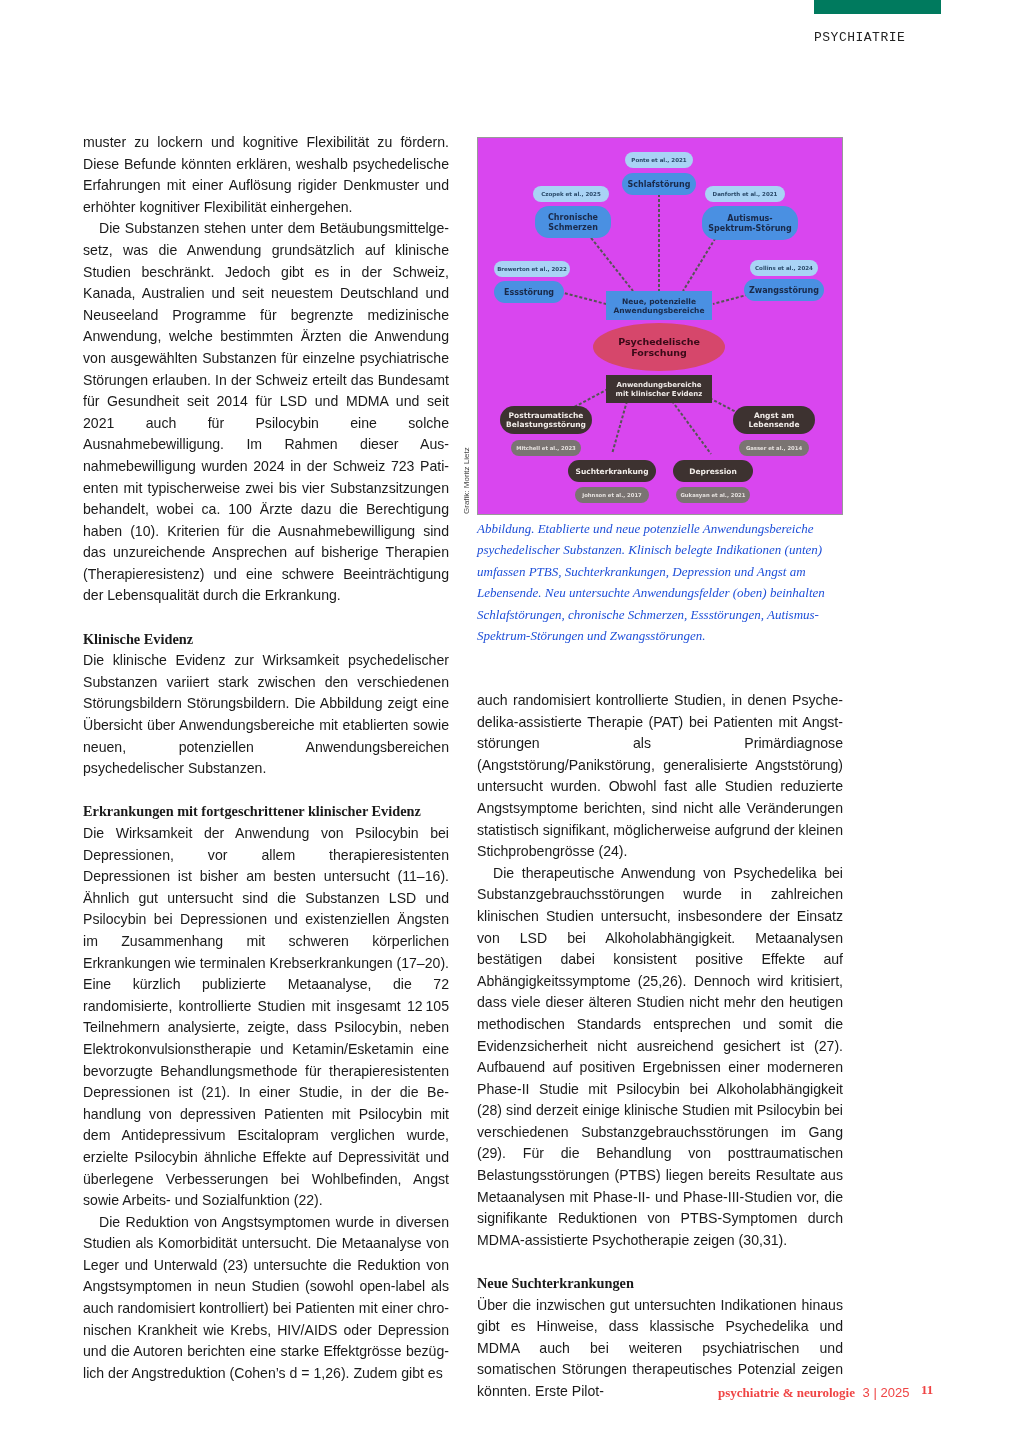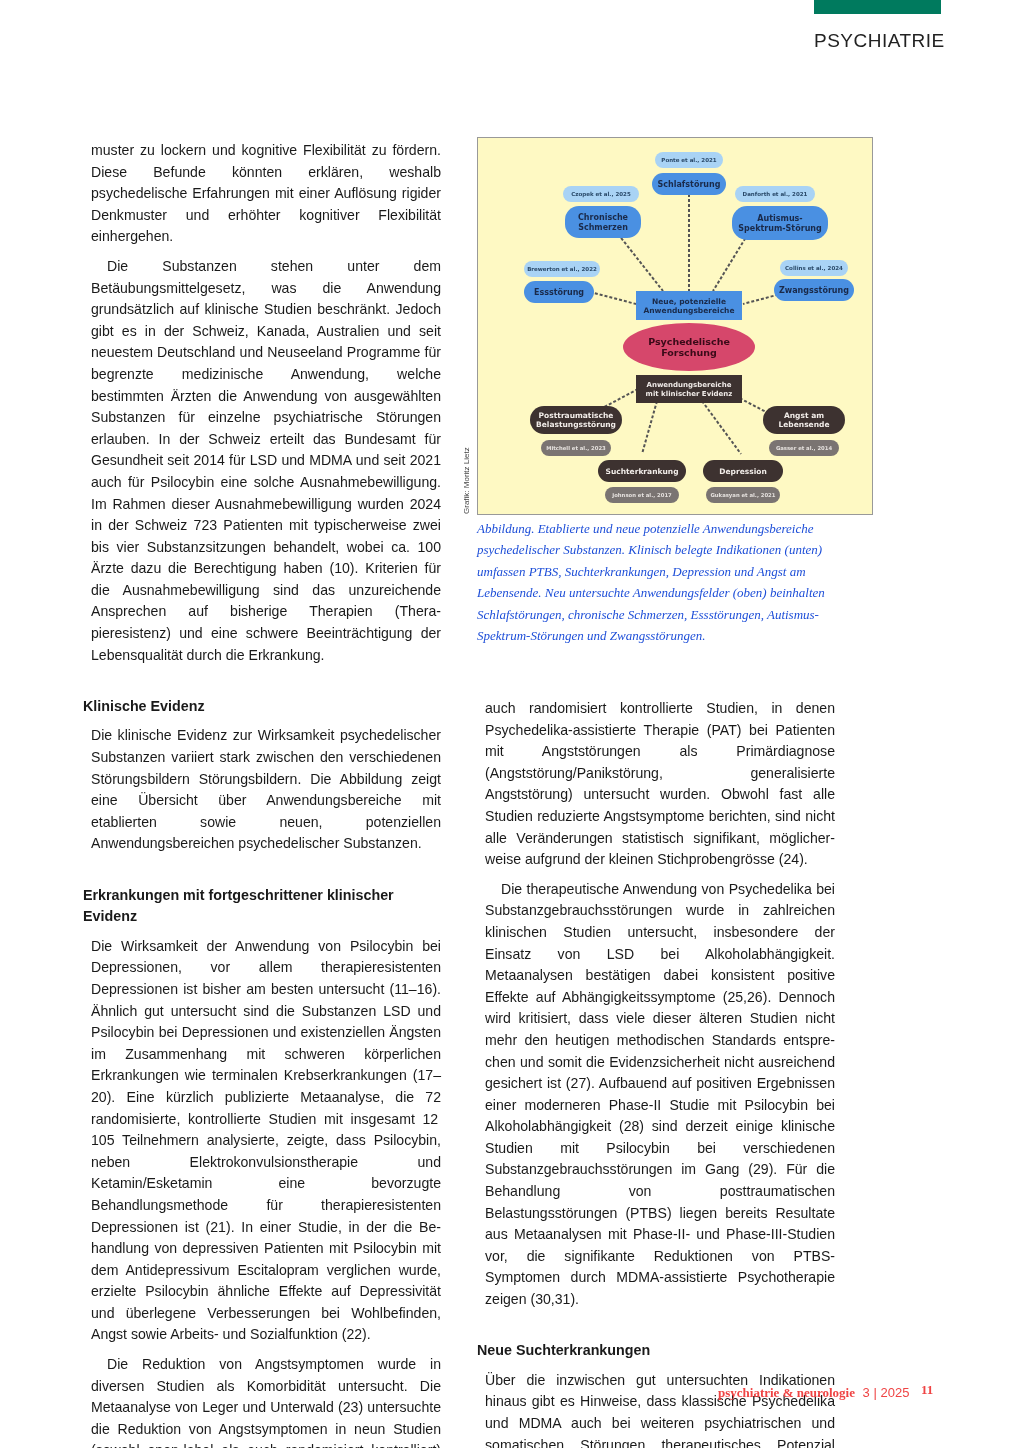--- a/index.html
+++ b/index.html
@@ -1,26 +1,26 @@
 <!DOCTYPE html>
 <html><head>
 <meta charset="utf-8">
 <style>
   html,body{margin:0;padding:0;}
   body{width:1024px;height:1448px;background:#fff;position:relative;font-family:"Liberation Sans","DejaVu Sans",sans-serif;color:#1a1a1a;overflow:hidden;}
   .topbar{position:absolute;left:814px;top:0;width:127px;height:14px;background:#007a5e;}
-  .section{position:absolute;left:814px;top:30px;font-size:19px;letter-spacing:0.5px;color:#222;font-family:Liberation Sans, sans-serif;}
+  .section{position:absolute;left:814px;top:30px;font-size:13px;letter-spacing:0.5px;color:#222;font-family:Liberation Mono, monospace;}
   .col{position:absolute;width:366px;font-size:14.1px;line-height:21.6px;text-align:justify;hyphens:manual;}
-  .col p{margin:8px;}
+  .col p{margin:0;}
   .col p.ind{text-indent:16px;}
-  .col h3{margin:0;font-size:14.3px;font-weight:bold;line-height:21.6px;text-align:left;}
+  .col h3{margin:0;font-size:14.3px;font-weight:bold;line-height:21.6px;text-align:left;font-family:Liberation Serif, serif;}
   .col .gap{height:21.6px;}
   #left{left:83px;top:132px;}
   #right-top{left:477px;top:690px;}
-  .figure{position:absolute;left:477px;top:137px;width:364px;height:376px;border:1px solid #999;background:#fef9c3;padding-left:30px;}
+  .figure{position:absolute;left:477px;top:137px;width:364px;height:376px;border:1px solid #999;background:#d946ef;}
   .credit{position:absolute;left:462px;top:514px;transform:rotate(-90deg);transform-origin:left top;font-size:8px;color:#444;white-space:nowrap;}
   .caption{position:absolute;left:477px;top:518px;width:368px;font-family:"Liberation Serif","DejaVu Serif",serif;font-style:italic;font-size:13px;line-height:21.4px;text-align:left;color:#1d4ed8;}
   .footer{position:absolute;top:1385px;left:718px;font-size:13px;color:#ef4444;white-space:nowrap;}
   .footer .journal{font-family:"Liberation Serif",serif;font-weight:bold;}
   .footer .issue{margin-left:4px;}
   .footer .page{position:absolute;left:203px;top:-3px;font-family:"Liberation Serif",serif;font-weight:bold;font-size:13px;}
   svg text{font-family:"DejaVu Sans",sans-serif;font-weight:bold;}
 </style>
 </head>
 <body>

